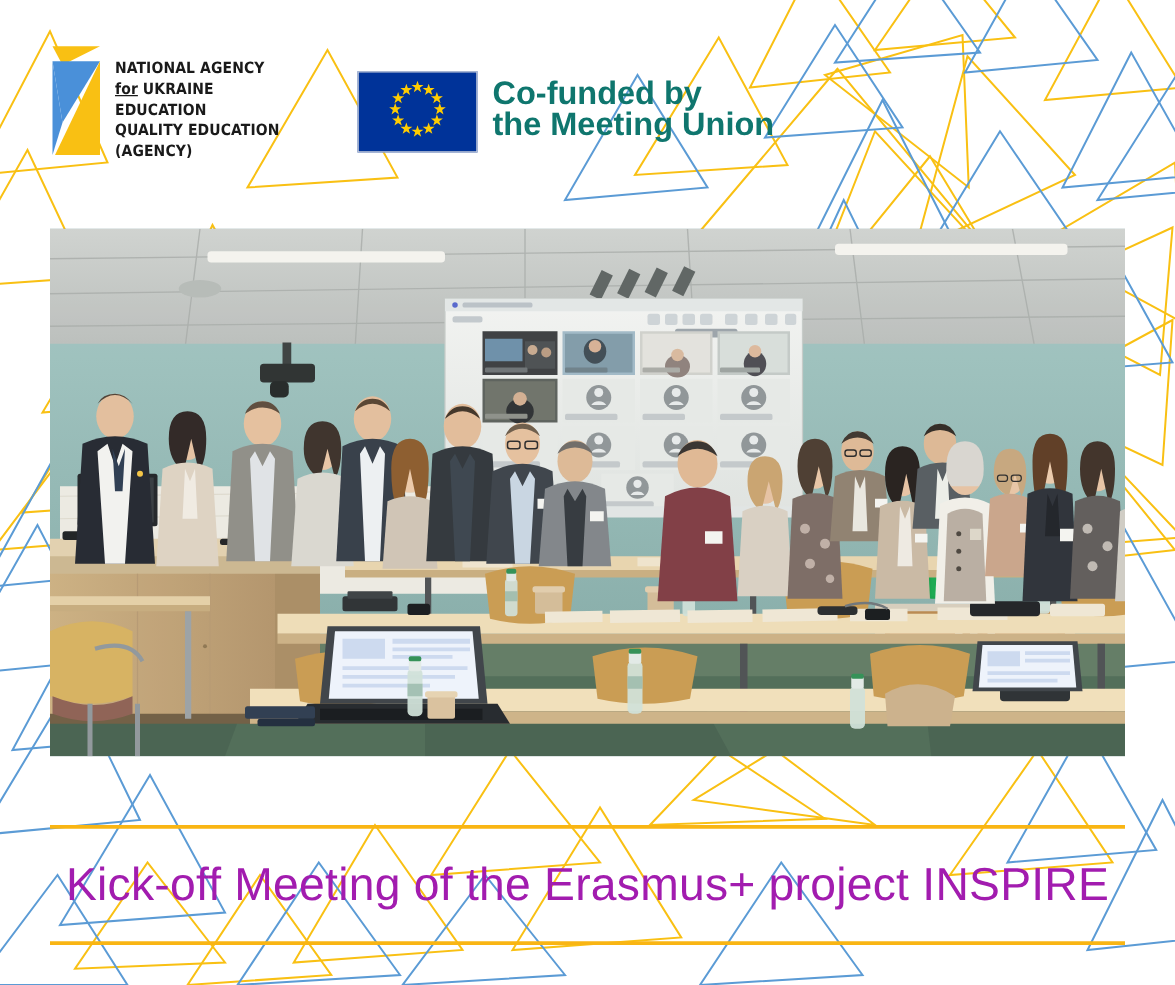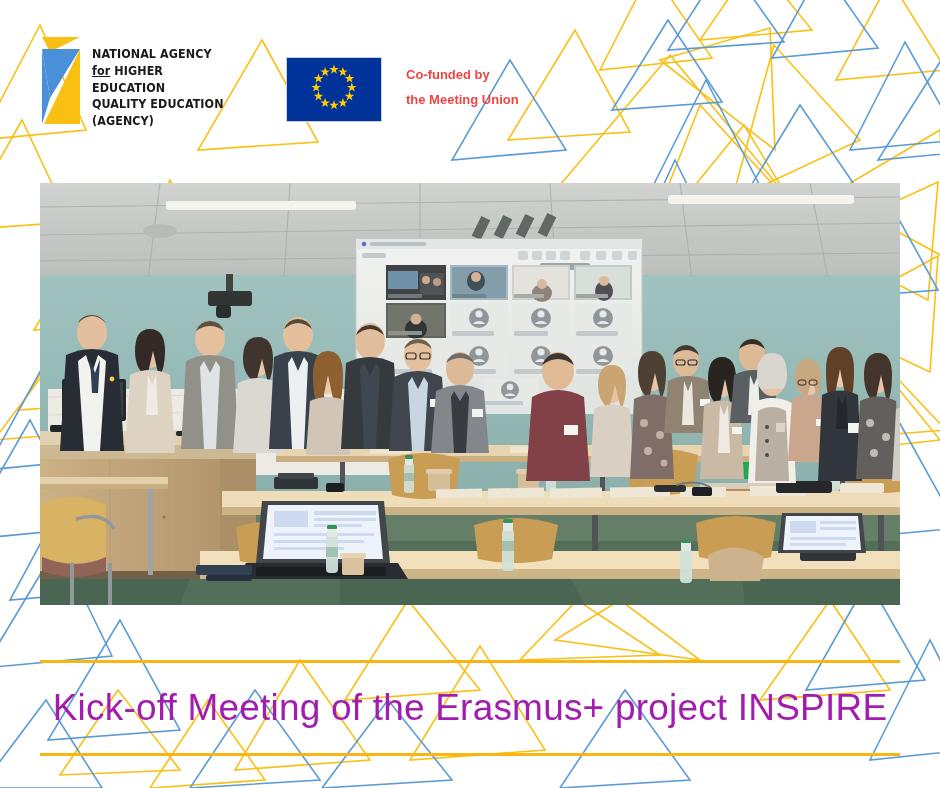--- a/index.html
+++ b/index.html
@@ -14,23 +14,23 @@
   .naqa-logo{position:absolute;left:36px;top:36px;width:190px;height:100px;}
   .naqa-mark{position:absolute;left:0;top:0;width:52px;height:96px;}
   .naqa-text{position:absolute;left:56px;top:10px;width:140px;
     font-family:"DejaVu Sans Condensed","Liberation Sans Narrow","Liberation Sans",sans-serif;
     font-stretch:condensed;font-weight:700;font-size:12.4px;line-height:16.8px;
     color:#1a1a1a;letter-spacing:0.1px;}
   .naqa-text .lc{text-transform:none;text-decoration:underline;}
 
   .eu-logo{position:absolute;left:286px;top:57px;width:300px;height:66px;}
   .eu-flag{position:absolute;left:0;top:0;width:96px;height:65px;background:#003399;border:1px solid #c9cfdd;box-sizing:border-box;}
-  .eu-caption{position:absolute;left:120px;top:5px;
-    font-family:"Liberation Sans",sans-serif;font-weight:700;font-size:13px;line-height:25px;
-    color:#ef4444;white-space:nowrap;}
+  .eu-caption{position:absolute;left:108px;top:5px;
+    font-family:"Liberation Sans",sans-serif;font-weight:700;font-size:26px;line-height:25px;
+    color:#0f766e;white-space:nowrap;}
 
   
   .photo{position:absolute;left:40px;top:183px;width:860px;height:422px;overflow:hidden;
     background:#8fa6a6;}
   .photo svg{display:block;}
 
   
   .rule{position:absolute;left:40px;width:860px;height:3px;background:#f9b513;}
   .rule-top{top:660px;}
   .rule-bottom{top:753px;}
@@ -111,21 +111,21 @@
 
     <div class="naqa-logo">
       <svg class="naqa-mark" viewBox="0 0 52 96" xmlns="http://www.w3.org/2000/svg">
         <polygon points="6,1 44,1 14,16" fill="#f9c013"></polygon>
         <polygon points="6,13 44,13 14,62" fill="#4a90d9"></polygon>
         <polygon points="44,13 44,88 8,88" fill="#f9c013"></polygon>
         <polygon points="6,13 6,88 14,62" fill="#4a90d9"></polygon>
       </svg>
       <div class="naqa-text">
         <div>NATIONAL AGENCY</div>
-        <div><span class="lc">for</span> <span>HIGHER EDUCATION</span></div>
+        <div><span class="lc">for</span> <span>UKRAINE EDUCATION</span></div>
         <div>QUALITY EDUCATION</div>
         <div>(AGENCY)</div>
       </div>
     </div>
 
     <div class="eu-logo">
       <div class="eu-flag">
         <svg viewBox="0 0 96 65" width="94" height="63" xmlns="http://www.w3.org/2000/svg">
           <g fill="#ffcc00">
             <g id="s">

